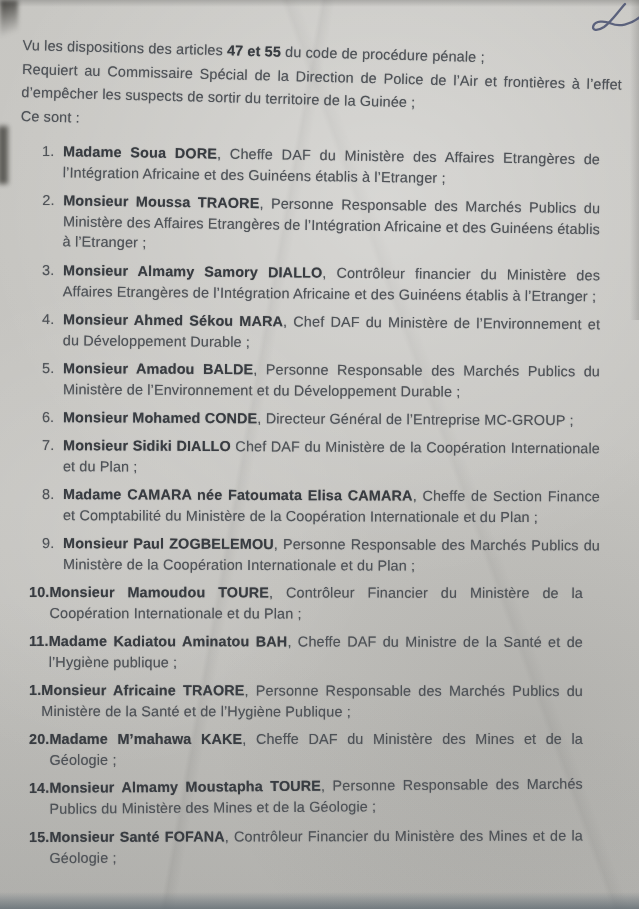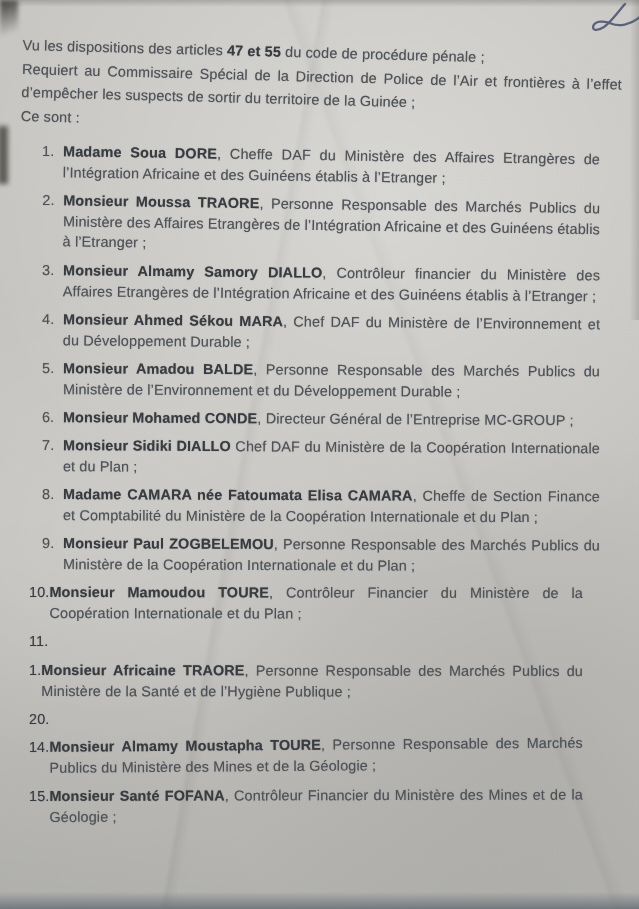--- a/index.html
+++ b/index.html
@@ -52,21 +52,21 @@
   .item{
     display:flex;
     margin-bottom:8px;
     padding-right:23px;
     line-height:20.5px;
     transform-origin:0 50%;
   }
   .num{flex:0 0 21px;}
   .body{flex:1;display:block;text-align:justify;}
   .item.dd{margin-left:-13px;padding-right:40px;}
-  .item.dd .num{flex:0 0 auto;font-weight:normal;color:#383c41;}
+  .item.dd .num{flex:0 0 auto;font-weight:bold;color:#383c41;}
 
   .item:nth-child(1),.item:nth-child(2){transform:rotate(0.85deg);}
   .item:nth-child(3),.item:nth-child(4){transform:rotate(0.55deg);}
   .item:nth-child(5),.item:nth-child(6),.item:nth-child(7){transform:rotate(0.35deg);}
   .item:nth-child(8),.item:nth-child(9){transform:rotate(0.25deg);}
   .item:nth-child(10),.item:nth-child(11),.item:nth-child(12){transform:rotate(0.1deg);}
   .item:nth-child(13){transform:rotate(0deg);}
   .item:nth-child(14){transform:rotate(-0.45deg);}
   .item:nth-child(15){transform:rotate(-0.15deg);}
 </style>
@@ -139,29 +139,31 @@
     <span class="body"><b>Monsieur Paul ZOGBELEMOU</b><span>, Personne Responsable des Marchés Publics du Ministère de la Coopération Internationale et du Plan&nbsp;;</span></span>
   </div>
 
   <div class="item dd">
     <span class="num">10.</span>
     <span class="body"><b>Monsieur Mamoudou TOURE</b><span>, Contrôleur Financier du Ministère de la Coopération Internationale et du Plan&nbsp;;</span></span>
   </div>
 
   <div class="item dd">
     <span class="num">11.</span>
+    <span class="body"><b>Madame Kadiatou Aminatou BAH</b><span>, Cheffe DAF du Ministre de la Santé et de l’Hygiène publique&nbsp;;</span></span>
   </div>
 
   <div class="item dd">
     <span class="num">1.</span>
     <span class="body"><b>Monsieur Africaine TRAORE</b><span>, Personne Responsable des Marchés Publics du Ministère de la Santé et de l’Hygiène Publique&nbsp;;</span></span>
   </div>
 
   <div class="item dd">
     <span class="num">20.</span>
+    <span class="body"><b>Madame M’mahawa KAKE</b><span>, Cheffe DAF du Ministère des Mines et de la Géologie&nbsp;;</span></span>
   </div>
 
   <div class="item dd">
     <span class="num">14.</span>
     <span class="body"><b>Monsieur Almamy Moustapha TOURE</b><span>, Personne Responsable des Marchés Publics du Ministère des Mines et de la Géologie&nbsp;;</span></span>
   </div>
 
   <div class="item dd">
     <span class="num">15.</span>
     <span class="body"><b>Monsieur Santé FOFANA</b><span>, Contrôleur Financier du Ministère des Mines et de la Géologie&nbsp;;</span></span>

